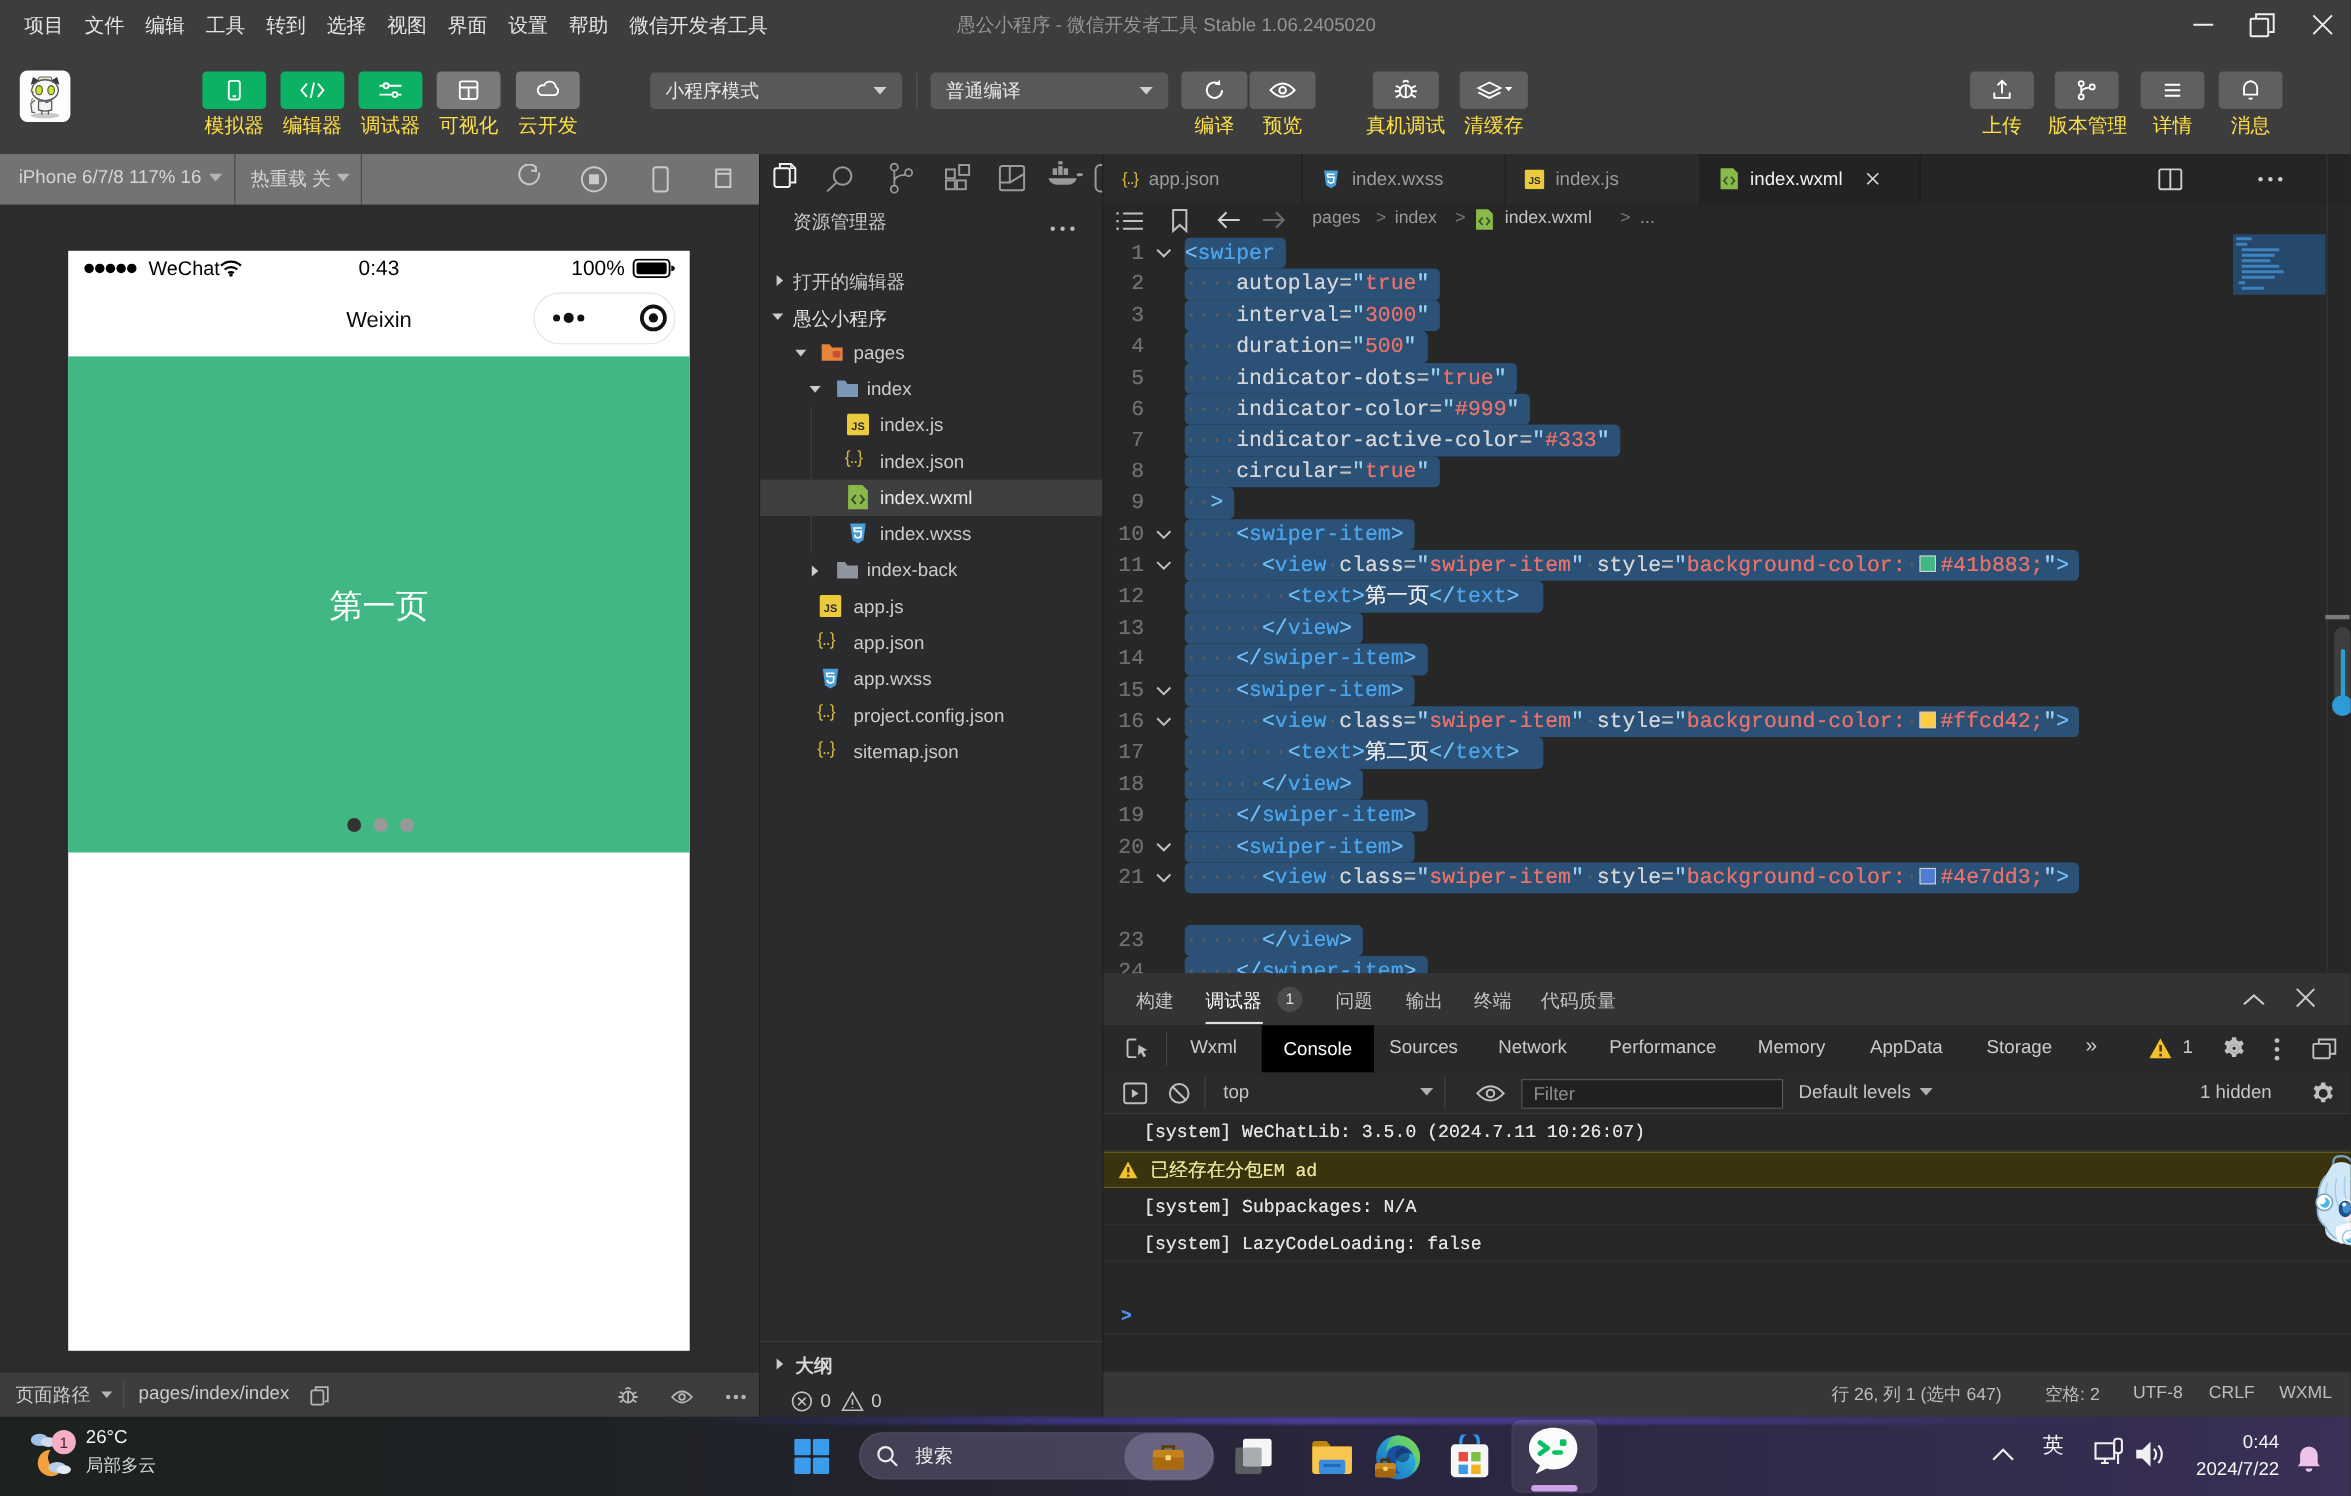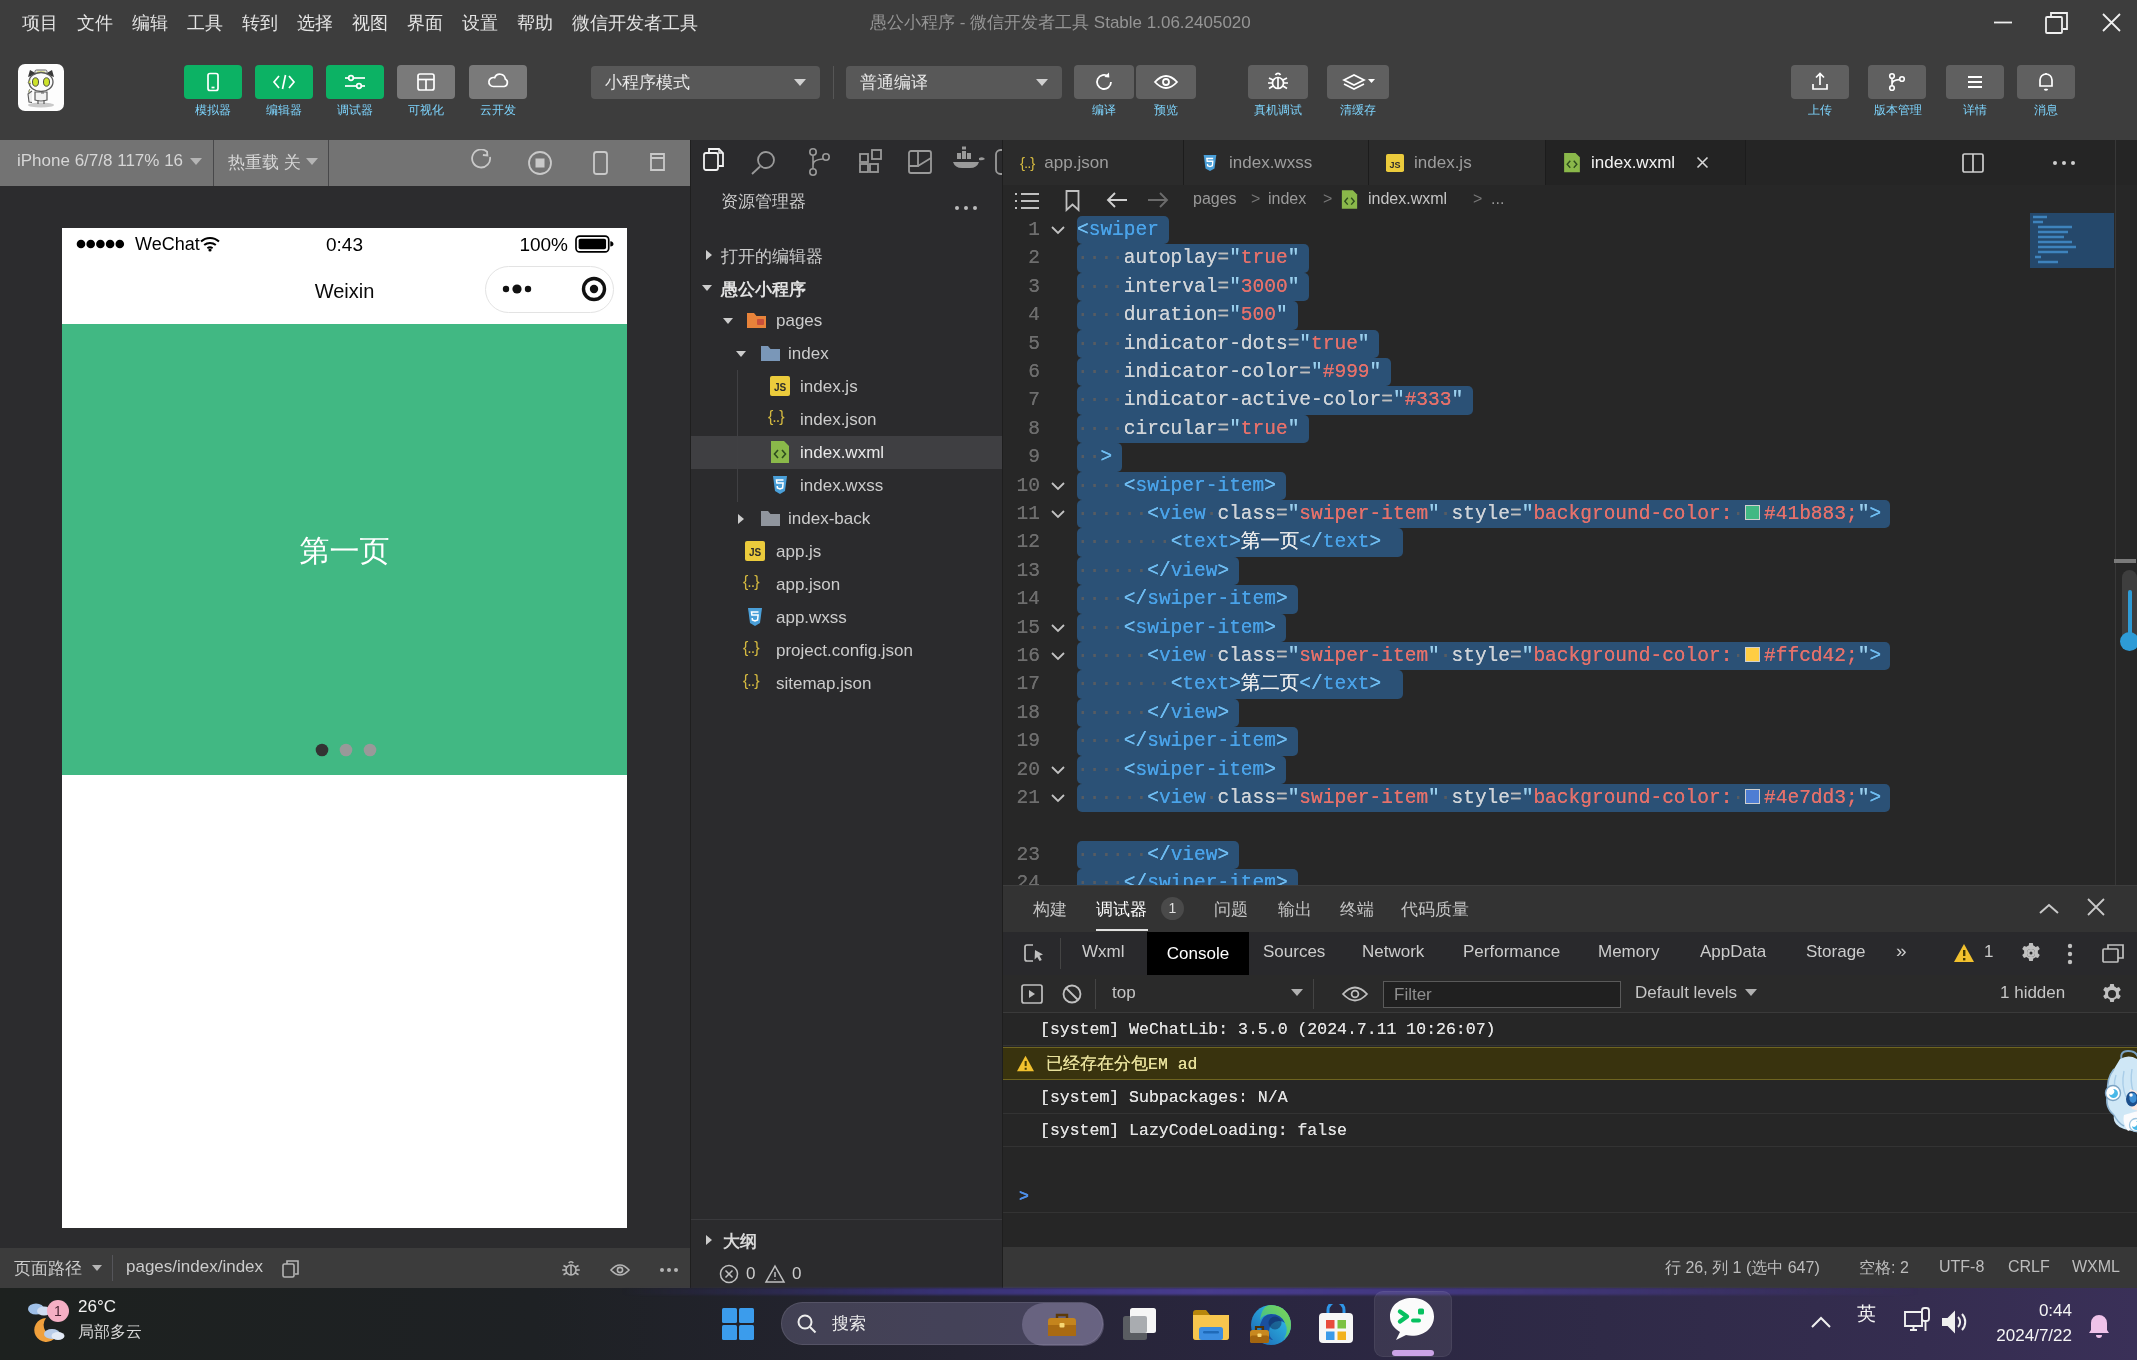--- a/index.html
+++ b/index.html
@@ -9,21 +9,21 @@
 
 #titlebar{left:0;top:0;width:2137px;height:45px;background:#3d3d3d;color:#e4e4e4;font-size:18px}
 #titlebar .menus{position:absolute;left:22px;top:0;height:45px;display:flex;align-items:center;gap:19px;white-space:nowrap}
 #titlebar .wtitle{position:absolute;left:870px;top:0;height:45px;display:flex;align-items:center;color:#959595;font-size:17px}
 
 #toolbar{left:0;top:45px;width:2137px;height:95px;background:#3d3d3d}
 .tbtn{position:absolute;width:58px;height:34px;border-radius:4px;display:flex;align-items:center;justify-content:center}
 .tbtn.green{background:#0cb264}
 .tbtn.gray{background:#7a7a7a}
 .tbtn.dgray{background:#606060}
-.tlabel{position:absolute;top:57px;width:90px;text-align:center;color:#7dd3fc;font-size:12px}
+.tlabel{position:absolute;top:57px;width:90px;text-align:center;color:#fde047;font-size:18px}
 .tdrop{position:absolute;height:33px;background:#585858;border-radius:4px;color:#e8e8e8;font-size:17px;display:flex;align-items:center;padding:0 14px}
 .caret{width:0;height:0;border-left:6px solid transparent;border-right:6px solid transparent;border-top:7px solid #d0d0d0;margin-left:auto}
 
 #simarea{left:0;top:140px;width:690px;height:1148px;background:#2c2c2e}
 #devbar{position:absolute;left:0;top:0;width:690px;height:46px;background:#737373;color:#d6d6d6;font-size:17px}
 #phone{position:absolute;left:62px;top:88px;width:565px;height:1000px;background:#ffffff}
 #pstatus{position:absolute;left:0;top:0;width:100%;height:35px;color:#000;font-size:18px}
 #pnav{position:absolute;left:0;top:35px;width:100%;height:61px;color:#0a0a0a;font-size:20px}
 #pswiper{position:absolute;left:0;top:96px;width:100%;height:451px;background:#41b883}
 #simfoot{position:absolute;left:0;top:1108px;width:690px;height:40px;background:#3c3c3c;color:#cccccc;font-size:17px}
@@ -341,21 +341,21 @@
   <div class="trow" style="top:98px">
         <svg class="abs" style="left:12px;top:10px" width="14" height="14" viewBox="0 0 14 14" fill="#cccccc">
           <path d="M4 2 l6 5 -6 5z"></path>
         </svg>
         <span class="abs" style="left:31px;top:7px">打开的编辑器</span>
       </div>
   <div class="trow" style="top:131px;color:#e2e2e2">
         <svg class="abs" style="left:10px;top:10px" width="14" height="14" viewBox="0 0 14 14" fill="#cccccc">
           <path d="M2 4 l5 6 5-6z"></path>
         </svg>
-        <span class="abs" style="left:31px;top:7px;font-weight:bold">愚公小程序</span>
+        <span class="abs" style="left:31px;top:7px;font-weight:normal">愚公小程序</span>
       </div>
   <div class="trow" style="top:164px">
         <svg class="abs" style="left:31px;top:10px" width="14" height="14" viewBox="0 0 14 14" fill="#cccccc">
           <path d="M2 4 l5 6 5-6z"></path>
         </svg>
     <svg class="abs" style="left:55px;top:5px" width="23" height="23" viewBox="0 0 23 23">
           <path d="M2 4 h7 l2.5 3 H21 v12 H2z" fill="#e8833a"></path>
           <rect x="12" y="10" width="7" height="6" rx="1" fill="#c94f3a"></rect>
         </svg>
     <span class="abs" style="left:86px;top:7px">pages</span>

